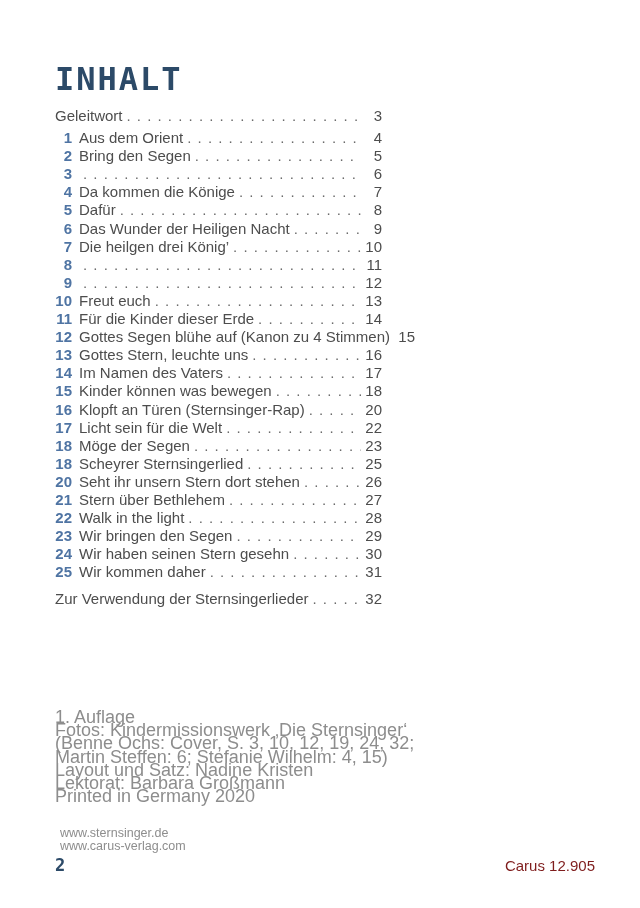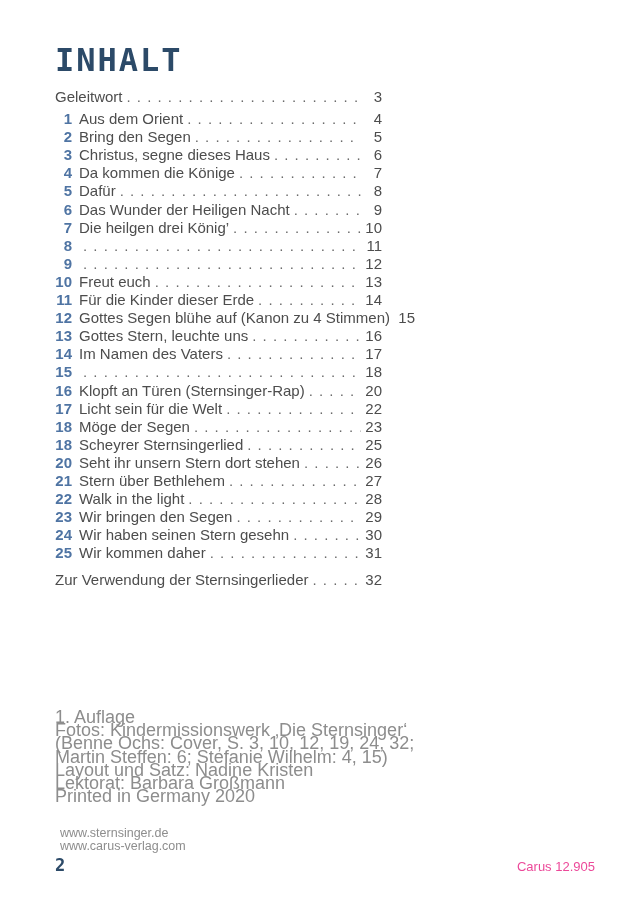--- a/index.html
+++ b/index.html
@@ -7,21 +7,21 @@
     position: relative;
     width: 640px;
     height: 908px;
     margin: 0 auto;
     background: #ffffff;
     font-family: "Liberation Sans", sans-serif;
     overflow: hidden;
     box-sizing: border-box;
   }
   .title {
-    margin: 45px 0 0 55px;
+    margin: 64px 0 0 55px;
     font-family: "DejaVu Sans Mono", monospace;
     font-weight: bold;
     font-size: 32px;
     line-height: 30px;
     letter-spacing: 2px;
     color: #2c4a68;
   }
   .toc {
     margin: 13px 0 0 46px;
     width: 336px;
@@ -84,22 +84,22 @@
     justify-content: space-between;
     align-items: baseline;
   }
   .pageno {
     font-family: "DejaVu Sans Mono", monospace;
     font-weight: bold;
     font-size: 17px;
     color: #2c4a68;
   }
   .catalog {
-    font-size: 13px;
-    color: #ec4899;
+    font-size: 15px;
+    color: #7f1d1d;
   }
 </style>
 </head>
 <body>
 
 <div class="page">
 
   <h1 class="title">INHALT</h1>
 
   <div class="toc">
@@ -119,21 +119,20 @@
 
   <div class="row">
     <span class="num">2</span>
     <span class="t">Bring den Segen</span>
     <span class="dots">. . . . . . . . . . . . . . . . . . . . . . . . . . . . . . . . . . . . . . . . . . . . . . . . . . . . . . . . . . . . </span>
     <span class="pg">5</span>
   </div>
 
   <div class="row">
     <span class="num">3</span>
-    <span class="t">Christus, segne dieses Haus</span>
     <span class="dots">. . . . . . . . . . . . . . . . . . . . . . . . . . . . . . . . . . . . . . . . . . . . . . . . . . . . . . . . . . . . </span>
     <span class="pg">6</span>
   </div>
 
   <div class="row">
     <span class="num">4</span>
     <span class="t">Da kommen die Könige</span>
     <span class="dots">. . . . . . . . . . . . . . . . . . . . . . . . . . . . . . . . . . . . . . . . . . . . . . . . . . . . . . . . . . . . </span>
     <span class="pg">7</span>
   </div>
@@ -201,20 +200,21 @@
 
   <div class="row">
     <span class="num">14</span>
     <span class="t">Im Namen des Vaters</span>
     <span class="dots">. . . . . . . . . . . . . . . . . . . . . . . . . . . . . . . . . . . . . . . . . . . . . . . . . . . . . . . . . . . . </span>
     <span class="pg">17</span>
   </div>
 
   <div class="row">
     <span class="num">15</span>
+    <span class="t">Kinder können was bewegen</span>
     <span class="dots">. . . . . . . . . . . . . . . . . . . . . . . . . . . . . . . . . . . . . . . . . . . . . . . . . . . . . . . . . . . . </span>
     <span class="pg">18</span>
   </div>
 
   <div class="row">
     <span class="num">16</span>
     <span class="t">Klopft an Türen (Sternsinger-Rap)</span>
     <span class="dots">. . . . . . . . . . . . . . . . . . . . . . . . . . . . . . . . . . . . . . . . . . . . . . . . . . . . . . . . . . . . </span>
     <span class="pg">20</span>
   </div>

